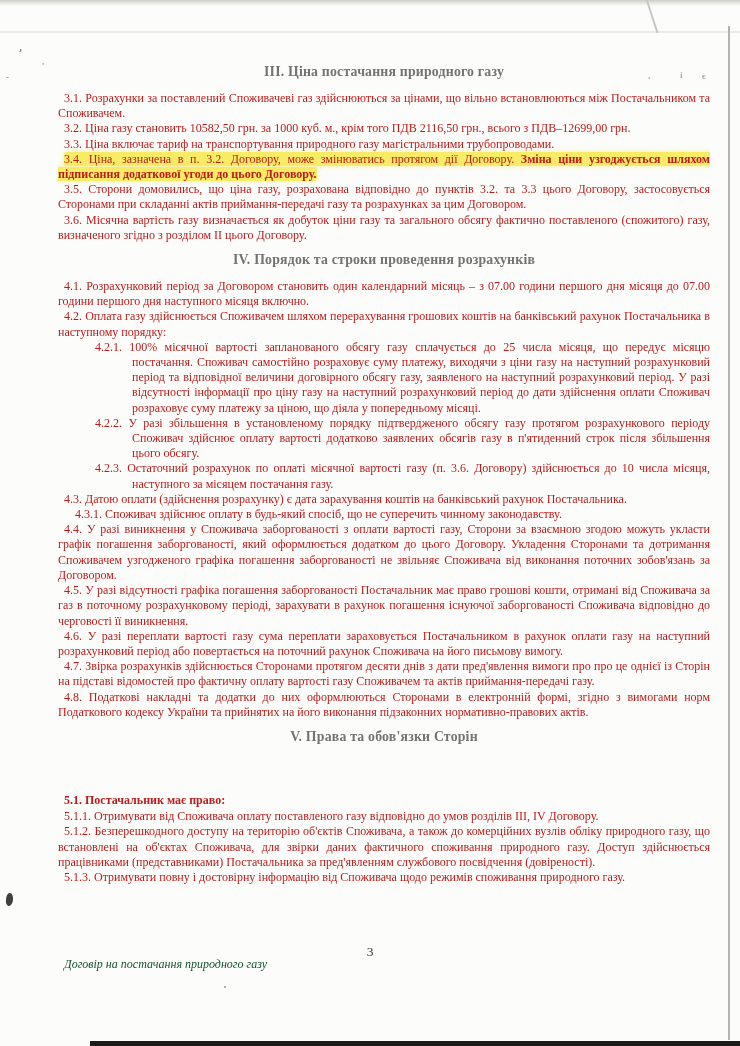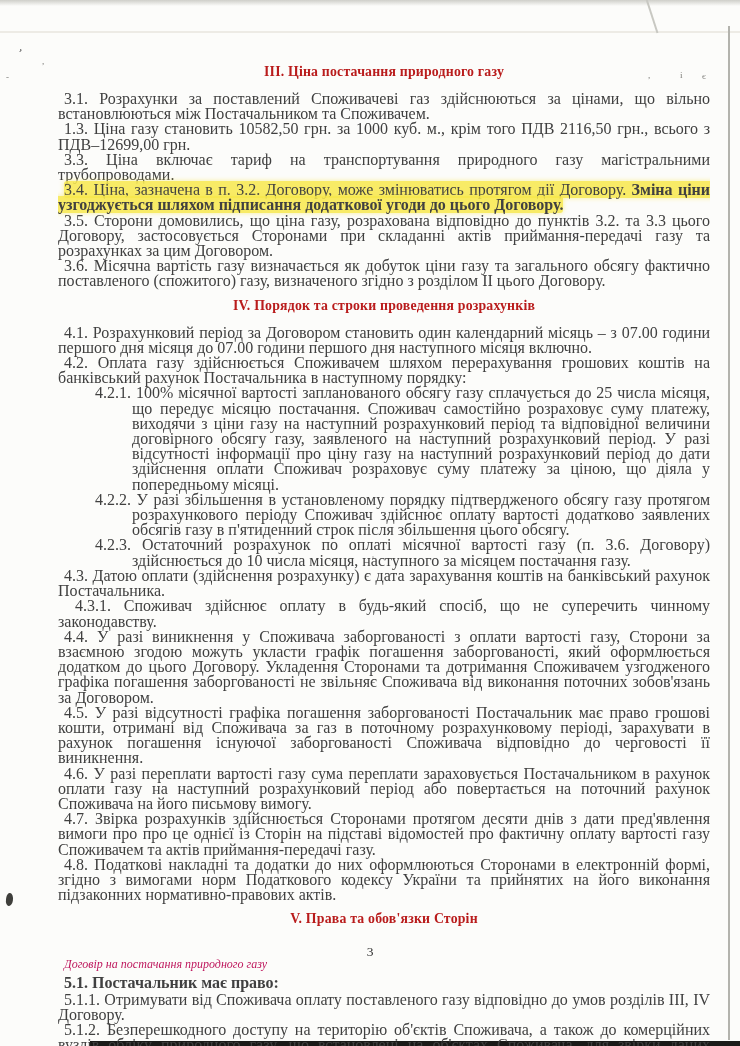--- a/index.html
+++ b/index.html
@@ -19,36 +19,36 @@
   .bottom-bar{position:absolute;left:90px;right:0;bottom:0;height:5px;background:#1a1a18;}
   .speck{position:absolute;color:#4a4a4a;font-size:12px;line-height:10px;}
   .speck.s2{color:#7a7a76;font-size:9px;}
   .blot{position:absolute;left:6px;top:893px;width:7px;height:13px;background:#3f3f3b;
     border-radius:45% 60% 50% 55%;transform:rotate(9deg);}
   .dot{position:absolute;width:2px;height:2px;background:#9a9a94;border-radius:50%;}
 
   
   .page-content{position:absolute;left:58px;top:64px;width:652px;}
   h2.sec{margin:0 0 11px;text-align:center;font-size:13.8px;font-weight:bold;
-    letter-spacing:.2px;color:#b91c1c;}
+    letter-spacing:.2px;color:#737373;}
   h2.sec-mid{margin:9px 0 11px;}
-  p.para{margin:0;font-size:16px;line-height:15.2px;text-align:justify;
-    text-indent:6px;color:#404040;}
+  p.para{margin:0;font-size:12px;line-height:15.2px;text-align:justify;
+    text-indent:6px;color:#b91c1c;}
   p.sub1{padding-left:74px;text-indent:-37px;}
   p.sub2{text-indent:17px;}
   p.bold{font-weight:bold;margin-top:48px;}
   .num{white-space:nowrap;}
   .hl{background:rgba(247,232,75,.85);border-radius:3px;
     box-shadow:0 0 5px rgba(247,232,75,.55);}
   .hl b{font-weight:bold;}
 
   .pagenum{position:absolute;left:0;right:0;top:944px;text-align:center;
     font-size:13.5px;color:#2e2e2e;}
   .footer{position:absolute;left:64px;top:957px;font-style:italic;
-    font-size:12px;line-height:15.5px;color:#be185d;}
+    font-size:12px;line-height:15.5px;color:#14532d;}
 </style>
 </head>
 <body>
 
 <div class="top-band"></div>
 <div class="fold-line"></div>
 <div class="edge-right"></div>
 <div class="corner-diag"></div>
 <div class="bottom-bar"></div>
 <span class="speck" style="left:18px;top:48px;transform:rotate(14deg);">’</span>
@@ -59,21 +59,21 @@
 <span class="speck s2" style="left:702px;top:71px;">є</span>
 <div class="blot"></div>
 <div class="dot" style="left:224px;top:986px;"></div>
 <div class="dot" style="left:372px;top:556px;opacity:.5;"></div>
 
 <div class="page-content">
 
   <h2 class="sec">ІІІ. Ціна постачання природного газу</h2>
 
   <p class="para"><span class="num">3.1.</span> <span>Розрахунки за поставлений Споживачеві газ здійснюються за цінами, що вільно встановлюються між Постачальником та Споживачем.</span></p>
-  <p class="para"><span class="num">1.3.</span> <span>Ціна газу становить 10582,50 грн. за 1000 куб. м., крім того ПДВ 2116,50 грн., всього з ПДВ–12699,00 грн.</span></p>
+  <p class="para"><span class="num">3.2.</span> <span>Ціна газу становить 10582,50 грн. за 1000 куб. м., крім того ПДВ 2116,50 грн., всього з ПДВ–12699,00 грн.</span></p>
   <p class="para"><span class="num">3.3.</span> <span>Ціна включає тариф на транспортування природного газу магістральними трубопроводами.</span></p>
   <p class="para"><span class="hl"><span class="num">3.4.</span> <span>Ціна, зазначена в п. 3.2. Договору, може змінюватись протягом дії Договору.</span> <b>Зміна ціни узгоджується шляхом підписання додаткової угоди до цього Договору.</b></span></p>
   <p class="para"><span class="num">3.5.</span> <span>Сторони домовились, що ціна газу, розрахована відповідно до пунктів 3.2. та 3.3 цього Договору, застосовується Сторонами при складанні актів приймання-передачі газу та розрахунках за цим Договором.</span></p>
   <p class="para"><span class="num">3.6.</span> <span>Місячна вартість газу визначається як добуток ціни газу та загального обсягу фактично поставленого (спожитого) газу, визначеного згідно з розділом ІІ цього Договору.</span></p>
 
   <h2 class="sec sec-mid">IV. Порядок та строки проведення розрахунків</h2>
 
   <p class="para"><span class="num">4.1.</span> <span>Розрахунковий період за Договором становить один календарний місяць – з 07.00 години першого дня місяця до 07.00 години першого дня наступного місяця включно.</span></p>
   <p class="para"><span class="num">4.2.</span> <span>Оплата газу здійснюється Споживачем шляхом перерахування грошових коштів на банківський рахунок Постачальника  в наступному порядку:</span></p>
   <p class="para sub1"><span class="num">4.2.1.</span> <span>100% місячної вартості запланованого обсягу газу сплачується до 25 числа місяця, що передує місяцю постачання. Споживач самостійно розраховує суму платежу, виходячи з ціни газу на наступний розрахунковий період та відповідної величини договірного обсягу газу, заявленого на наступний розрахунковий період. У разі відсутності інформації про ціну газу на наступний розрахунковий період до дати здійснення оплати Споживач розраховує суму платежу за ціною, що діяла у попередньому місяці.</span></p>

